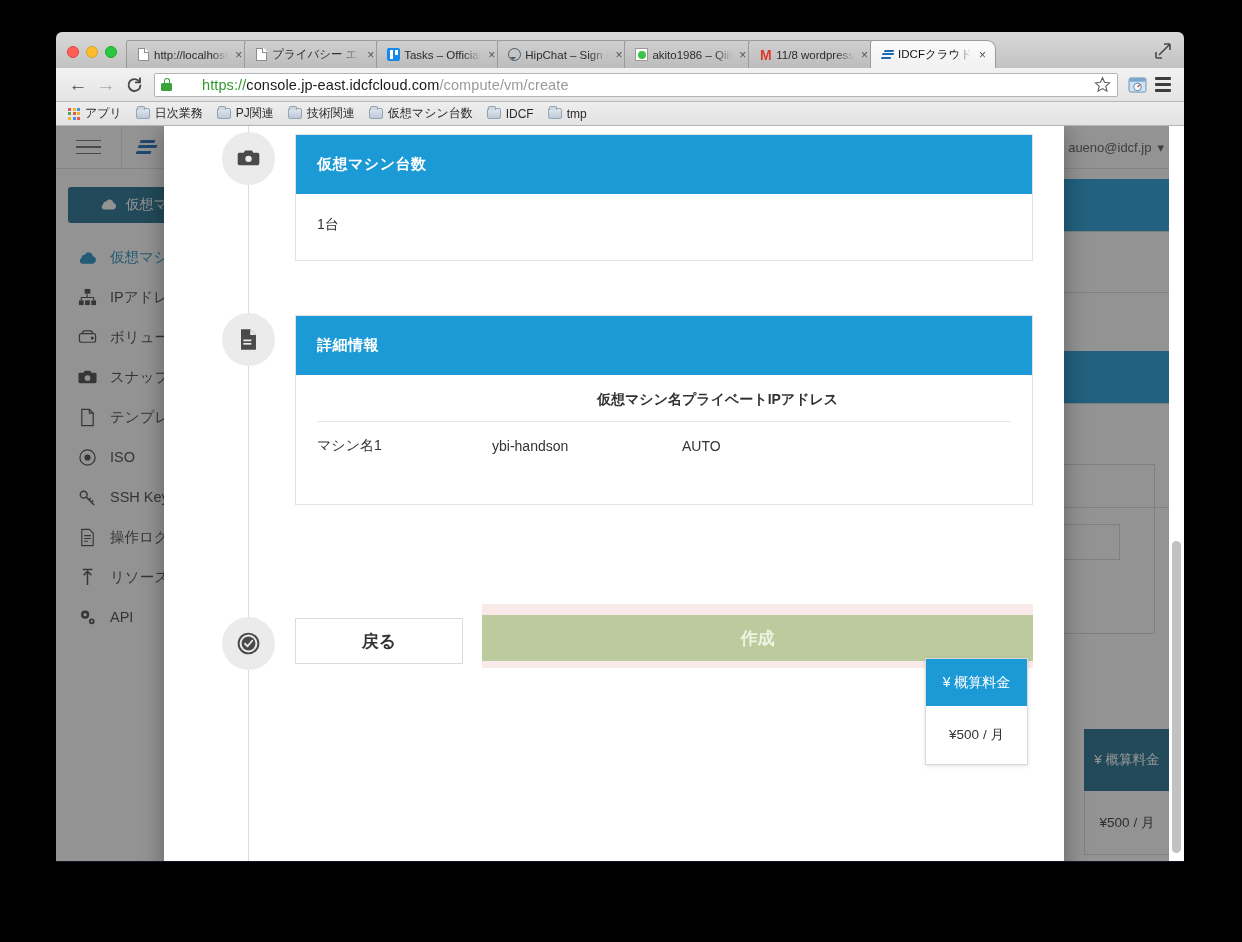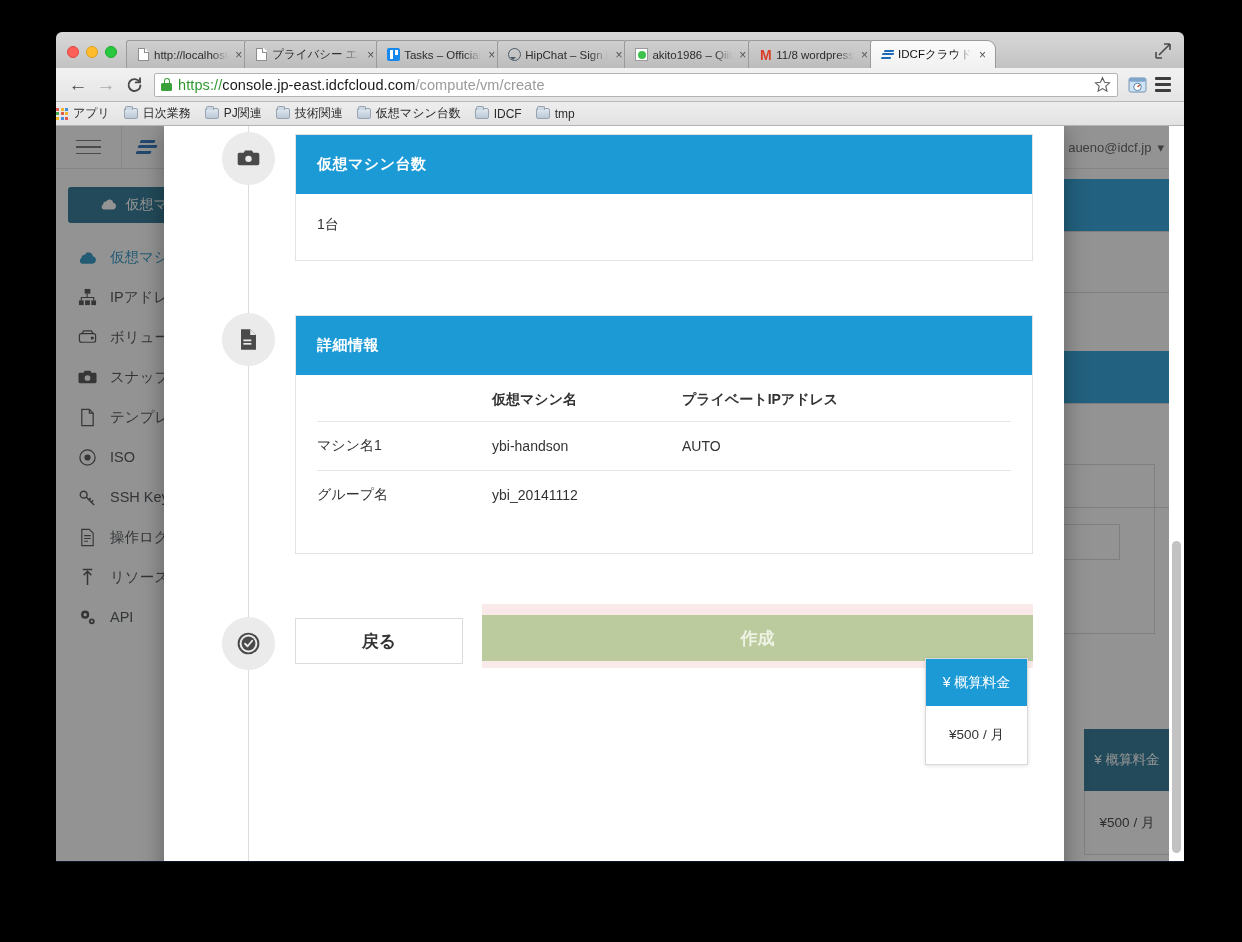--- a/index.html
+++ b/index.html
@@ -62,31 +62,31 @@
       border-bottom:1px solid #b9b9b9; display:flex; align-items:center; gap:0; padding:0 8px; }
   .navbtn { width:28px;height:26px;display:flex;align-items:center;justify-content:center;
             color:#4a4a4a;font-size:19px;line-height:1; }
   .navbtn.dim { color:#a9a9a9; }
   .omnibox { flex:1; height:24px; background:#fff; border:1px solid #b3b3b3; border-radius:2px;
       display:flex; align-items:center; padding:0 6px; margin:0 6px; gap:6px; }
   .lock { width:11px;height:13px;position:relative;flex:none; }
   .lock .body{position:absolute;bottom:0;width:11px;height:8px;background:#3aa23a;border-radius:1.5px;}
   .lock .sh{position:absolute;top:0;left:2.5px;width:6px;height:6px;border:1.6px solid #3aa23a;border-bottom:none;border-radius:3px 3px 0 0;}
   .url { font-size:14.5px; color:#9a9a9a; white-space:nowrap; letter-spacing:.1px; }
-  .url .scheme{color:#2e9a2e;}
+  .url .scheme{color:#2e9a2e;margin-left:24px;}
   .url .host{color:#1a1a1a;}
   .star { width:17px;height:17px;flex:none; }
   .star svg{width:100%;height:100%;}
   .ext { width:26px;height:24px;display:flex;align-items:center;justify-content:center; }
   .menu-ic { width:26px;height:24px;display:flex;flex-direction:column;justify-content:center;gap:3px;padding:0 5px; }
   .menu-ic i{display:block;height:3px;background:#3d3d3d;border-radius:1px;}
 
   
   .bookmarks { height:24px; background:linear-gradient(#eeeeee,#e2e2e2);
-      border-bottom:1px solid #b3b3b3; display:flex; align-items:center; gap:14px; padding:0 0;
+      border-bottom:1px solid #b3b3b3; display:flex; align-items:center; gap:14px; padding:0 12px;
       font-size:12px; color:#2b2b2b; }
   .bm { display:flex; align-items:center; gap:5px; white-space:nowrap; }
   .bm-apps { display:grid; grid-template-columns:repeat(3,3px); grid-auto-rows:3px; gap:1.5px; }
   .bm-apps b{display:block;width:3px;height:3px;}
   .folder { width:14px;height:11px;background:linear-gradient(#dfe7ef,#bcc9d6);
             border:1px solid #96a4b2;border-radius:1.5px 2px 2px 2px;position:relative;flex:none; }
   .folder:before{content:"";position:absolute;top:-3px;left:0;width:6px;height:3px;
             background:#cdd8e3;border:1px solid #96a4b2;border-bottom:none;border-radius:2px 2px 0 0;}
 
   
@@ -136,21 +136,21 @@
   .step svg{ width:23px; height:23px; fill:#4a4a4a; }
 
   .card { position:absolute; left:131px; width:738px; border:1px solid #e3e3e3; background:#fff; }
   .card-head { background:#1c9ad6; color:#fff; padding:20px 21px; font-size:15px; font-weight:bold; letter-spacing:.5px; }
   .card-body { padding:22px 21px 26px; font-size:14px; color:#333; }
 
   table.detail { width:100%; border-collapse:collapse; font-size:14px; }
   table.detail th { text-align:left; font-weight:bold; color:#333; padding:10px 0 12px; font-size:14px; }
   table.detail td { padding:15px 0; border-top:1px solid #e6e6e6; color:#333; }
   table.detail .c0 { width:175px; }
-  table.detail .c1 { width:190px; }
+  table.detail .c1 { width:190px;text-align:right; }
 
   .btn-back { position:absolute; left:131px; top:492px; width:168px; height:46px; border:1px solid #dcdcdc;
      background:#fff; font-size:17px; font-weight:bold; color:#333; display:flex;
      align-items:center; justify-content:center; }
   .btn-create-wrap { position:absolute; left:318px; top:478px; width:551px; height:64px; background:#fae9e9; }
   .btn-create { position:absolute; left:318px; top:489px; width:551px; height:46px; background:#bbcb9d;
      color:#eef3e4; font-size:17px; font-weight:bold; display:flex; align-items:center; justify-content:center; }
 
   .popover { position:absolute; left:761px; top:532px; width:103px; background:#fff;
      border:1px solid #d9d9d9; box-shadow:0 1px 4px rgba(0,0,0,.12); }
@@ -507,25 +507,20 @@
                   <th class="c1">仮想マシン名</th>
                   <th>プライベートIPアドレス</th>
                 </tr>
               </thead>
               <tbody>
                 <tr>
                   <td>マシン名1</td>
                   <td>ybi-handson</td>
                   <td>AUTO</td>
                 </tr>
-                <tr>
-                  <td>グループ名</td>
-                  <td>ybi_20141112</td>
-                  <td></td>
-                </tr>
               </tbody>
             </table>
           </div>
         </div>
 
         <div class="btn-back">戻る</div>
         <div class="btn-create-wrap"></div>
         <div class="btn-create">作成</div>
 
         <div class="popover">

